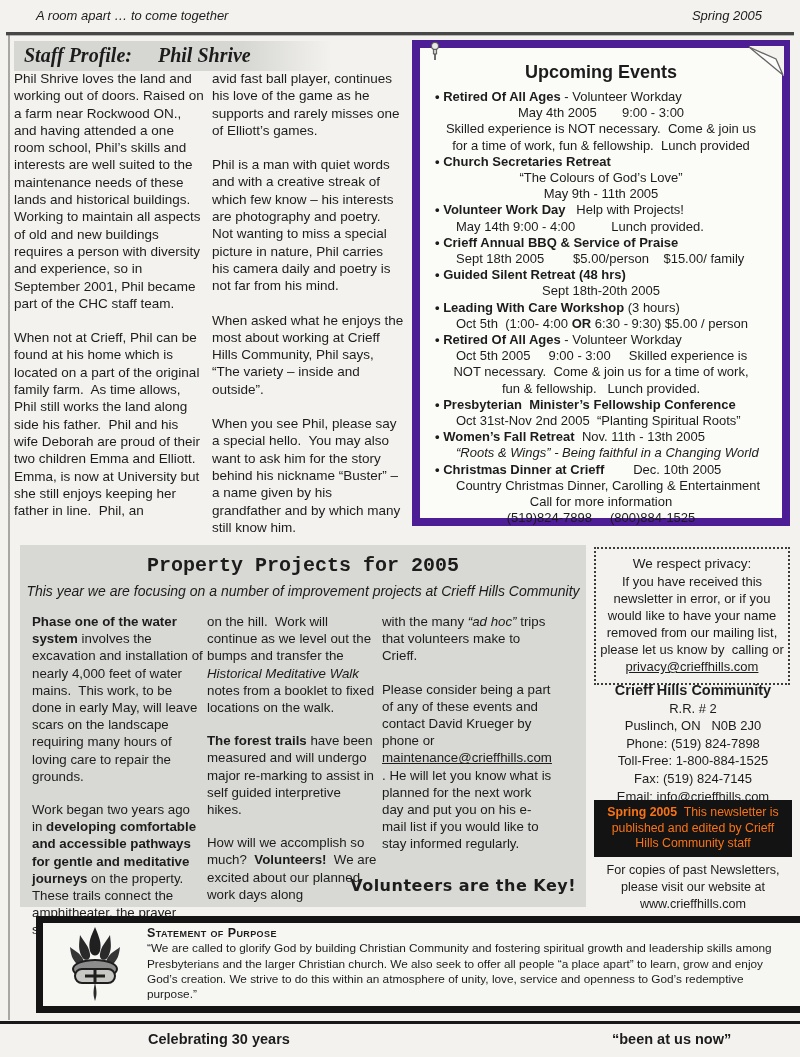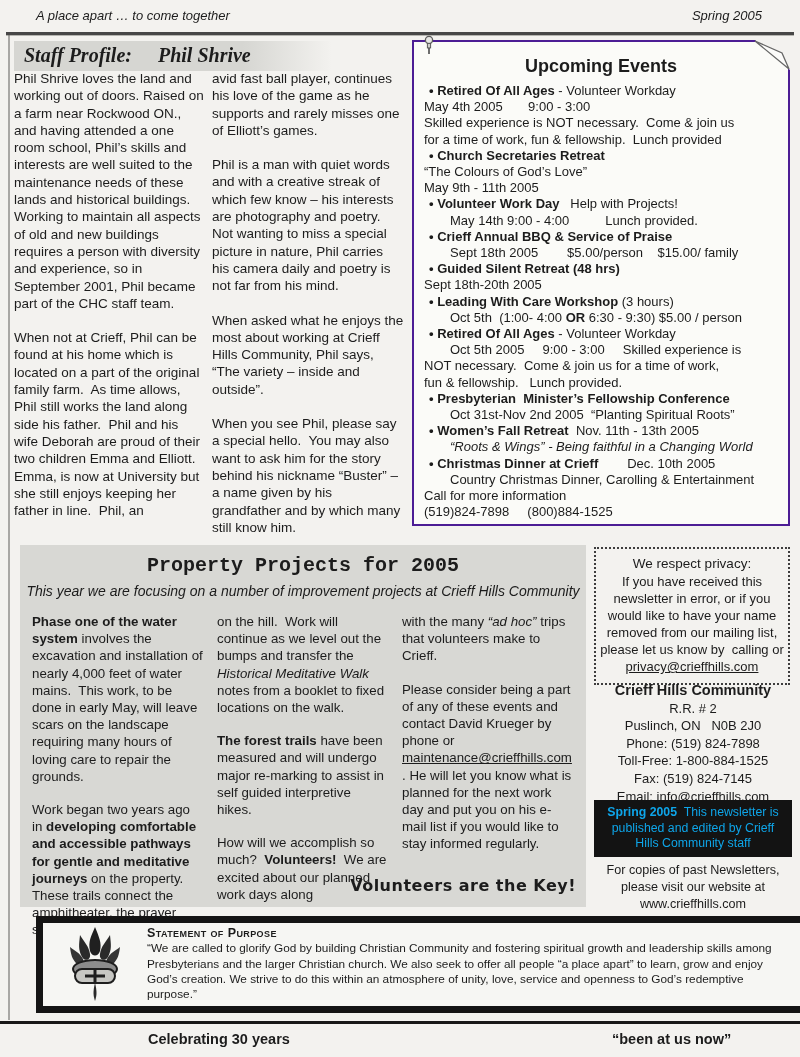--- a/index.html
+++ b/index.html
@@ -16,63 +16,63 @@
   .staff-head{position:absolute;left:14px;top:41px;width:300px;padding:3px 8px 4px 10px;
     background:linear-gradient(90deg,#d6d6d2 72%,rgba(214,214,210,0));
     font-family:"Liberation Serif",serif;font-weight:bold;font-style:italic;font-size:20px;}
   .staff-head .nm{margin-left:26px;}
   .col{position:absolute;font-size:13.5px;line-height:17.3px;}
   .col p{margin:0 0 17px 0;}
   .staff-c1{left:14px;top:70px;width:192px;}
   .staff-c2{left:212px;top:70px;width:192px;}
   
   .events{position:absolute;left:412px;top:40px;width:378px;height:486px;background:#fbfbf8;
-    border:2px solid #4c1d95;box-sizing:border-box;}
+    border:8px solid #4c1d95;box-sizing:border-box;}
   .events-title{text-align:center;font-weight:bold;font-size:18px;margin:14px 0 6px 0;}
   .events-lines{padding:0 10px;font-size:13px;line-height:16.2px;}
   .eb{padding-left:16px;text-indent:-11px;}
-  .ec{text-align:left;}
+  .ec{text-align:center;}
   .el{padding-left:26px;}
   .pushpin{position:absolute;left:8px;top:-7px;}
   .fold{position:absolute;top:-2px;right:-2px;}
   
   .property{position:absolute;left:20px;top:545px;width:566px;height:362px;background:#d8d8d4;}
   .prop-title{text-align:center;font-weight:bold;font-size:20px;padding-top:9px;margin:0;font-family:Liberation Mono, monospace;}
   .prop-sub{text-align:center;font-style:italic;font-size:14px;margin:6px 0 0 0;}
-  .prop-cols{display:flex;gap:14px;padding:14px 12px 0 12px;}
+  .prop-cols{display:flex;gap:4px;padding:14px 12px 0 12px;}
   .prop-col{width:171px;font-size:13.3px;line-height:17.2px;}
   .prop-col p{margin:0 0 16px 0;}
   .prop-tag{position:absolute;right:10px;bottom:12px;font-weight:bold;font-size:16px;letter-spacing:.5px;font-family:"DejaVu Sans",sans-serif;}
   
   .privacy{position:absolute;left:594px;top:547px;width:196px;border:2px dotted #3d3d3d;
     box-sizing:border-box;padding:6px 4px 8px 4px;text-align:center;font-size:13px;line-height:17px;}
   .privacy-title{font-weight:normal;font-size:13.5px;margin:0 0 1px 0;}
   .contact{position:absolute;left:592px;top:682px;width:202px;text-align:center;font-size:13px;line-height:17.6px;}
   .contact .rich > div:first-child{font-size:14.5px;}
-  .badge{position:absolute;left:594px;top:800px;width:198px;box-sizing:border-box;background:#131313;color:#0ea5e9;
+  .badge{position:absolute;left:594px;top:800px;width:198px;box-sizing:border-box;background:#131313;color:#f97316;
     padding:5px 6px;text-align:center;font-size:12.3px;line-height:15.5px;}
   .past{position:absolute;left:594px;top:862px;width:198px;text-align:center;font-size:12.6px;line-height:17px;}
   
   .statement{position:absolute;left:36px;top:916px;width:779px;height:97px;box-sizing:border-box;
     border:7px solid #141414;background:#f6f6f3;display:flex;align-items:center;}
   .logo-wrap{width:104px;display:flex;justify-content:center;flex:none;}
   .statement-text{padding:4px 16px 4px 0;}
   .purpose-title{font-weight:bold;font-size:12.5px;font-variant:small-caps;letter-spacing:.4px;margin:0;}
   .purpose-body{font-size:11.8px;line-height:15.3px;margin:1px 0 0 0;}
   
   .foot-rule{position:absolute;left:0;right:0;top:1021px;height:3px;background:#181818;}
   .foot-left{position:absolute;left:148px;top:1031px;font-weight:bold;font-size:14.5px;}
   .foot-right{position:absolute;left:612px;top:1031px;font-weight:bold;font-size:14.5px;}
 </style>
 </head>
 <body>
 
 <div class="page">
 
-  <div class="hdr-tag">A place apart … to come together</div>
+  <div class="hdr-tag">A room apart … to come together</div>
   <div class="hdr-issue">Spring 2005</div>
   <div class="top-rule"></div>
   <div class="left-edge"></div>
 
   <div class="staff-head">
     <span>Staff Profile:</span><span class="nm">Phil Shrive</span>
   </div>
 
   <div class="col staff-c1 rich"><p><span>Phil Shrive loves the land and working out of doors. Raised on a farm near Rockwood ON., and having attended a one room school, Phil’s skills and interests are well suited to the maintenance needs of these lands and historical buildings.  Working to maintain all aspects of old and new buildings requires a person with diversity and experience, so in September 2001, Phil became part of the CHC staff team.</span></p><p><span>When not at Crieff, Phil can be found at his home which is located on a part of the original family farm.  As time allows, Phil still works the land along side his father.  Phil and his wife Deborah are proud of their two children Emma and Elliott. Emma, is now at University but she still enjoys keeping her father in line.  Phil, an</span></p></div>
   <div class="col staff-c2 rich"><p><span>avid fast ball player, continues his love of the game as he supports and rarely misses one of Elliott’s games.</span></p><p><span>Phil is a man with quiet words and with a creative streak of which few know – his interests are photography and poetry.  Not wanting to miss a special picture in nature, Phil carries his camera daily and poetry is not far from his mind.</span></p><p><span>When asked what he enjoys the most about working at Crieff Hills Community, Phil says, “The variety – inside and outside”.</span></p><p><span>When you see Phil, please say a special hello.  You may also want to ask him for the story behind his nickname “Buster” – a name given by his grandfather and by which many still know him.</span></p></div>

